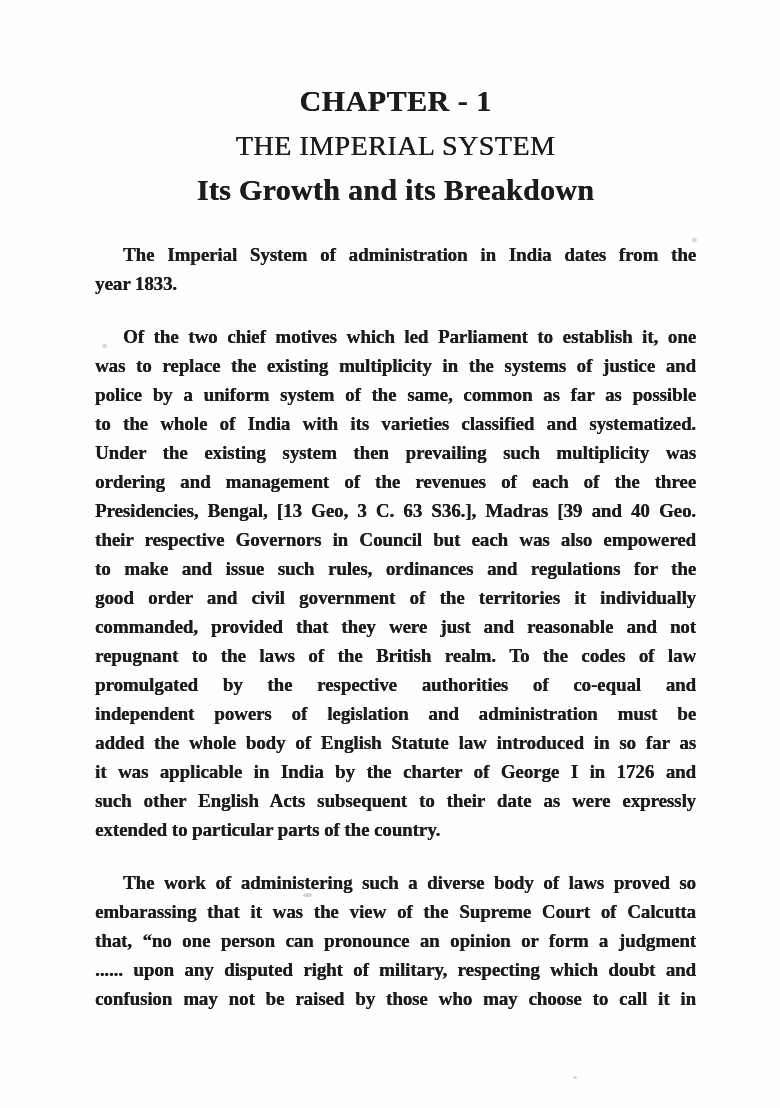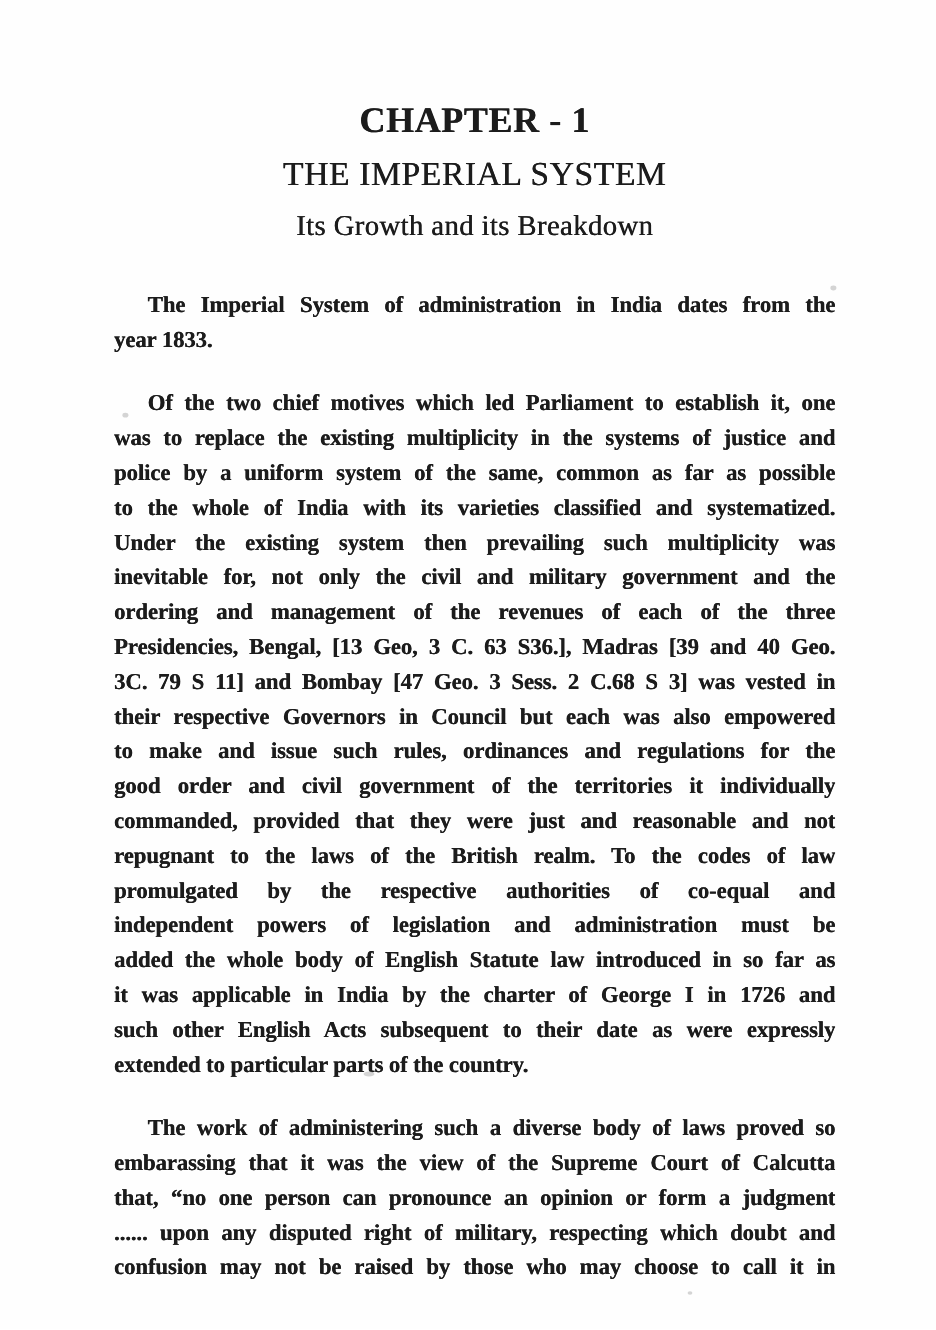--- a/index.html
+++ b/index.html
@@ -30,23 +30,23 @@
     margin: 0 0 2px 0;
   }
   .book-title {
     font-size: 28px;
     line-height: 32px;
     font-weight: normal;
     letter-spacing: 0.5px;
     margin: 12px;
   }
   .book-subtitle {
-    font-size: 24px;
+    font-size: 30px;
     line-height: 31px;
-    font-weight: normal;
+    font-weight: bold;
     letter-spacing: 0.3px;
     margin: 0 0 35px 0;
   }
   .body-block {
     text-shadow: 0.25px 0 0 currentColor;
   }
   .para {
     margin: 0 0 24px 0;
     font-weight: bold;
   }
@@ -95,24 +95,22 @@
       <div class="para">
         <div class="line first-line">The Imperial System of administration in India dates from the</div>
         <div class="line last-line">year 1833.</div>
       </div>
       <div class="para">
         <div class="line first-line">Of the two chief motives which led Parliament to establish it, one</div>
         <div class="line">was to replace the existing multiplicity in the systems of justice and</div>
         <div class="line">police by a uniform system of the same, common as far as possible</div>
         <div class="line">to the whole of India with its varieties classified and systematized.</div>
         <div class="line">Under the existing system then prevailing such multiplicity was</div>
-        <div class="line">inevitable for, not only the civil and military government and the</div>
         <div class="line">ordering and management of the revenues of each of the three</div>
         <div class="line">Presidencies, Bengal, [13 Geo, 3 C. 63 S36.], Madras [39 and 40 Geo.</div>
-        <div class="line">3C. 79 S 11] and Bombay [47 Geo. 3 Sess. 2 C.68 S 3] was vested in</div>
         <div class="line">their respective Governors in Council but each was also empowered</div>
         <div class="line">to make and issue such rules, ordinances and regulations for the</div>
         <div class="line">good order and civil government of the territories it individually</div>
         <div class="line">commanded, provided that they were just and reasonable and not</div>
         <div class="line">repugnant to the laws of the British realm. To the codes of law</div>
         <div class="line">promulgated by the respective authorities of co-equal and</div>
         <div class="line">independent powers of legislation and administration must be</div>
         <div class="line">added the whole body of English Statute law introduced in so far as</div>
         <div class="line">it was applicable in India by the charter of George I in 1726 and</div>
         <div class="line">such other English Acts subsequent to their date as were expressly</div>

